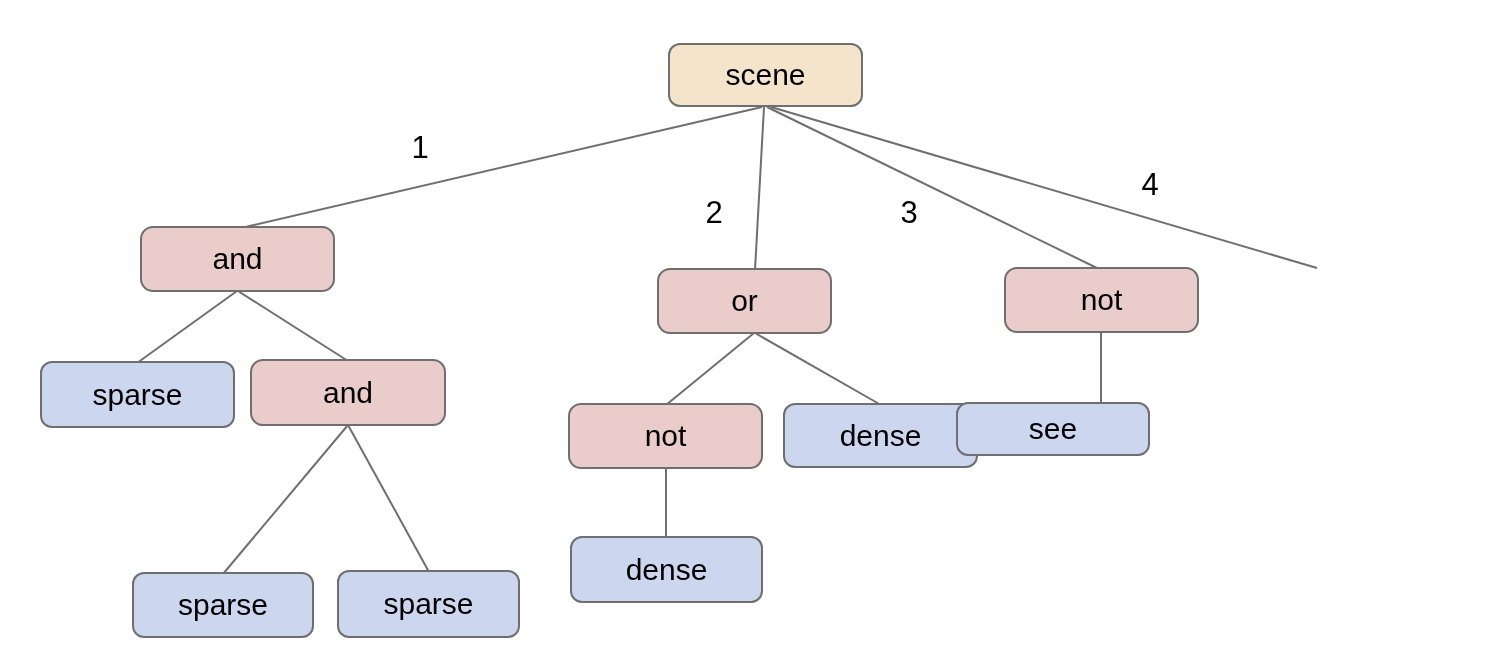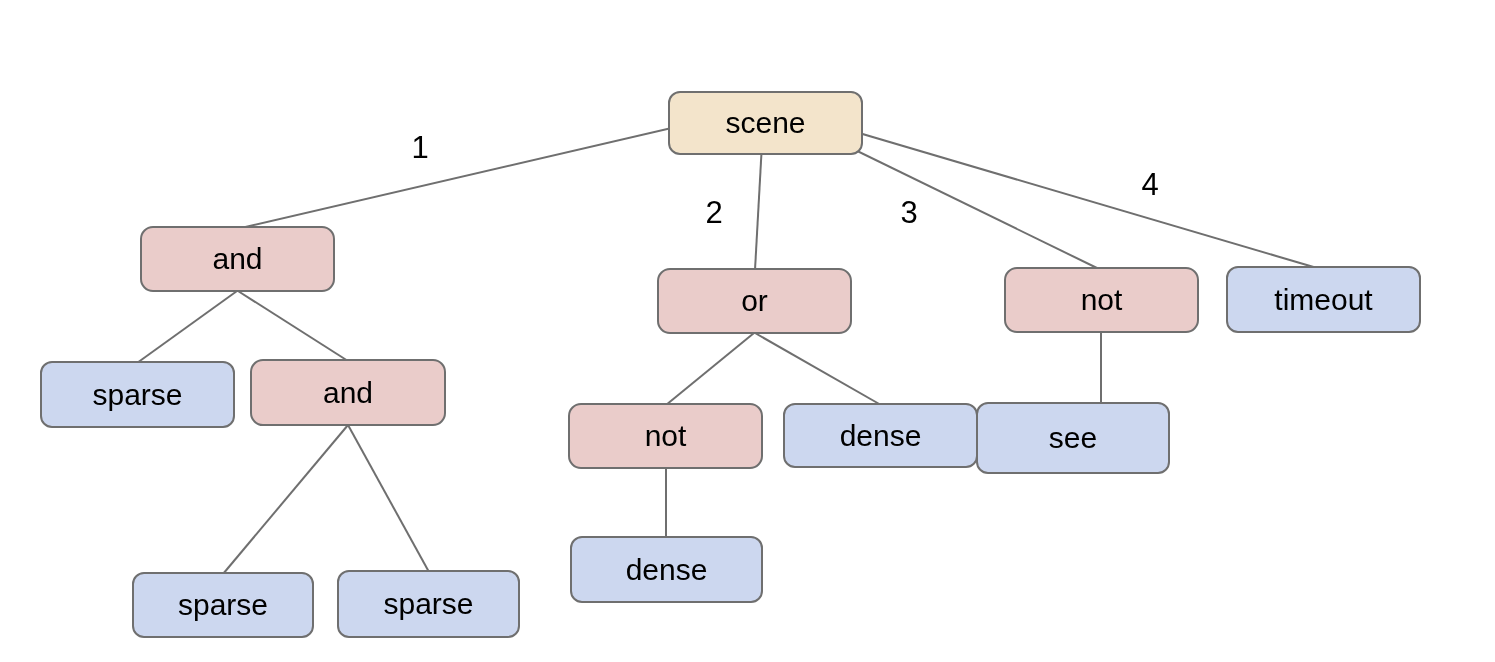--- a/index.html
+++ b/index.html
@@ -40,21 +40,21 @@
     display: flex;
     align-items: center;
     justify-content: center;
     border: 2px solid var(--color-border);
     border-radius: 12px;
     font-size: 30px;
     color: var(--color-text);
     line-height: 1;
     user-select: none;
   }
-  .node.root { background: var(--color-root_fill); margin-top: 48px; }
+  .node.root { background: var(--color-root_fill); }
   .node.operator { background: var(--color-operator_fill); border-radius: 13px; }
   .node.leaf { background: var(--color-leaf_fill); }
   .edge-label {
     position: absolute;
     transform: translate(-50%, -50%);
     font-size: 31px;
     color: var(--color-text);
     line-height: 1;
     user-select: none;
   }
@@ -89,27 +89,26 @@
   <div class="node operator" style="left:140px; top:226px; width:195px; height:66px;">and</div>
 
   <div class="node leaf" style="left:40px; top:361px; width:195px; height:67px;">sparse</div>
 
   <div class="node operator" style="left:250px; top:359px; width:196px; height:67px;">and</div>
 
   <div class="node leaf" style="left:132px; top:572px; width:182px; height:66px;">sparse</div>
 
   <div class="node leaf" style="left:337px; top:570px; width:183px; height:68px;">sparse</div>
 
-  <div class="node operator" style="left:657px; top:268px; width:195px; height:66px;">or</div>
+  <div class="node operator" style="left:657px; top:268px; width:175px; height:66px;">or</div>
 
   <div class="node operator" style="left:568px; top:403px; width:195px; height:66px;">not</div>
 
   <div class="node leaf" style="left:570px; top:536px; width:193px; height:67px;">dense</div>
 
   <div class="node leaf" style="left:783px; top:403px; width:195px; height:65px;">dense</div>
 
   <div class="node operator" style="left:1004px; top:267px; width:195px; height:66px;">not</div>
 
-  <div class="node leaf" style="left:976px; top:402px; width:194px; height:72px;">see</div>
+  <div class="node leaf" style="left:956px; top:402px; width:194px; height:54px;">see</div>
 
-  <div class="node leaf" style="left:1226px; top:266px; width:195px; height:67px;">timeout</div>
 
 </div>
 
 </body></html>

